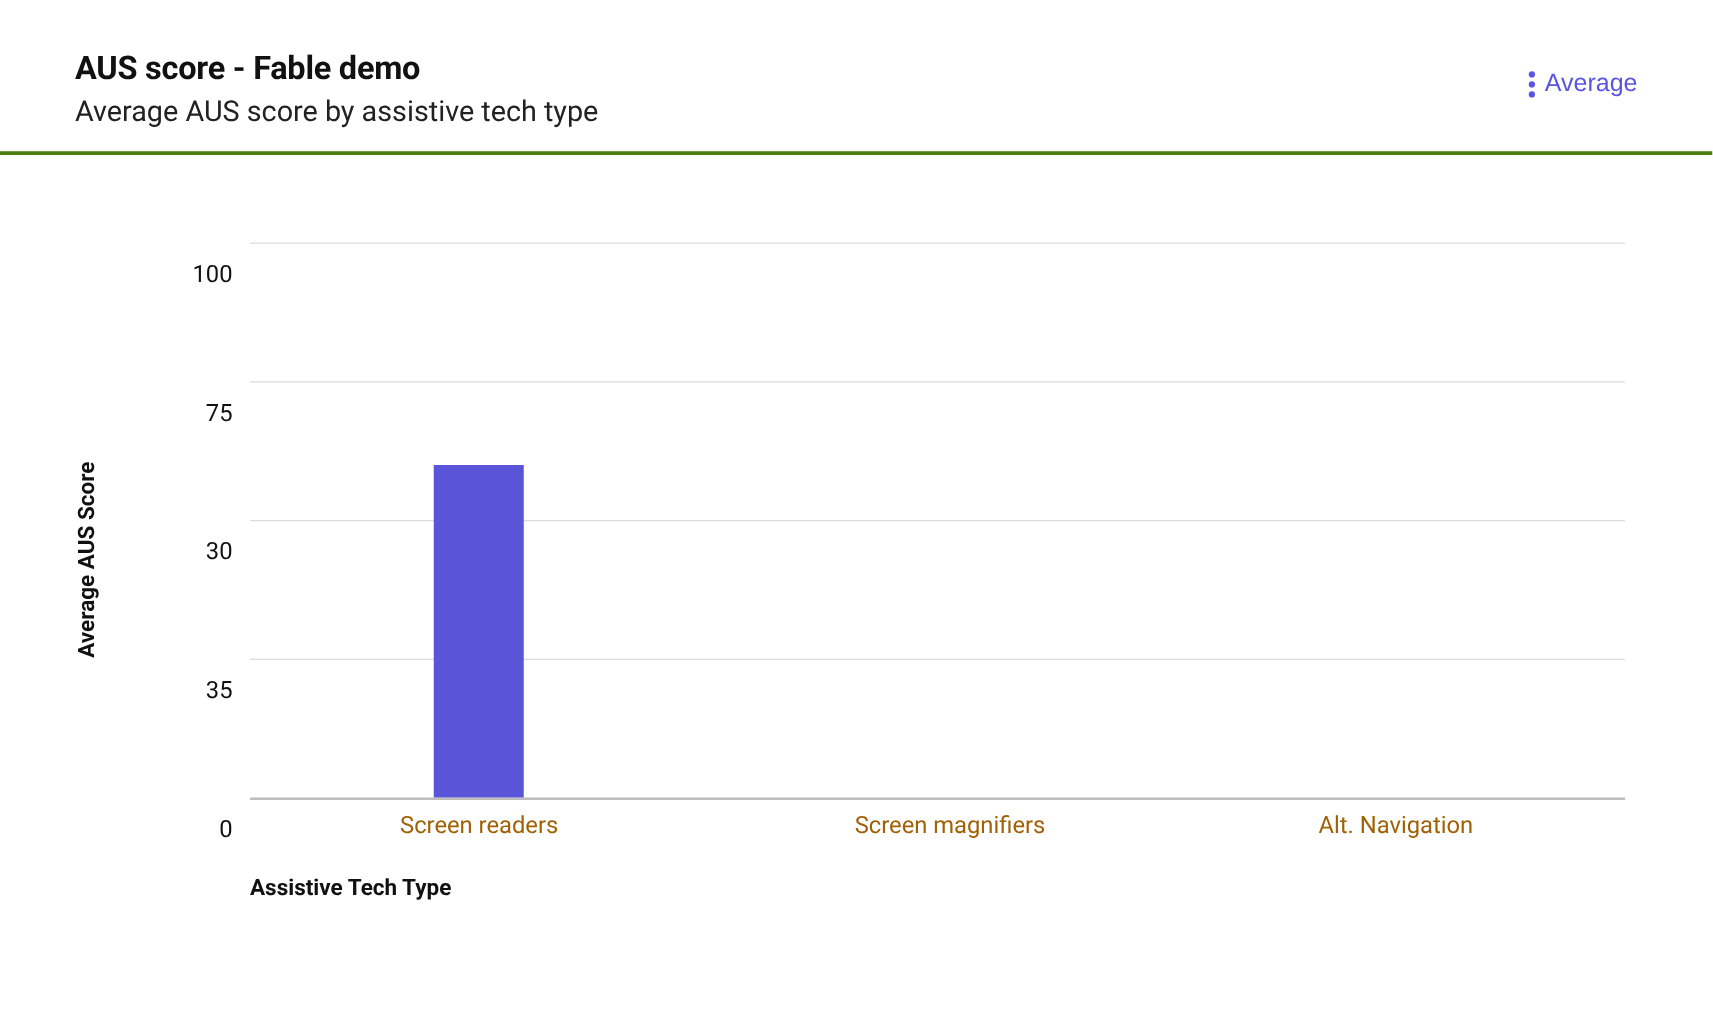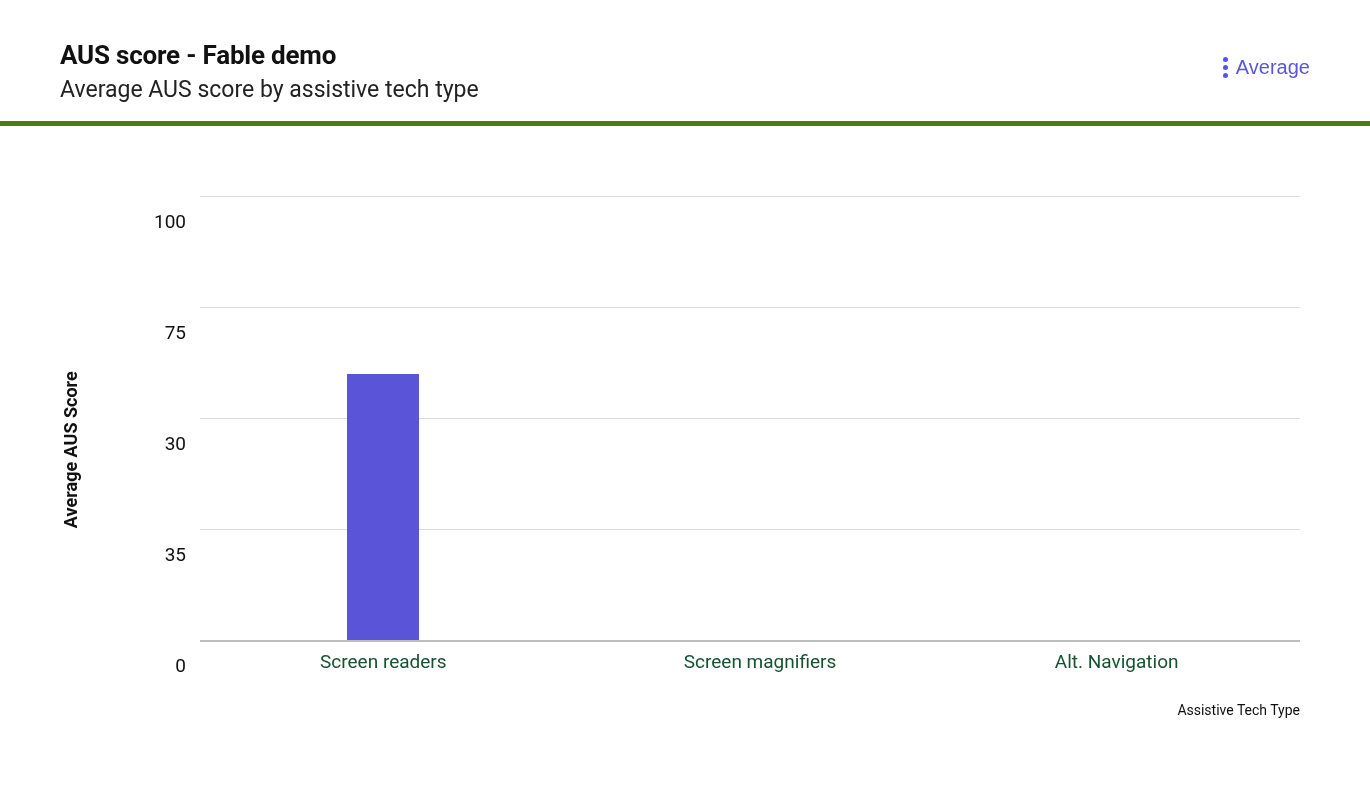--- a/index.html
+++ b/index.html
@@ -13,21 +13,21 @@
     .container {
       width: 1370px;
       height: 808px;
       position: relative;
     }
     .header {
       display: flex;
       justify-content: space-between;
       align-items: flex-start;
       padding: 40px 50px 18px 60px;
-      border-bottom: 5px solid #4d7c0f;
+      border-bottom: 3px solid #4d7c0f;
     }
     .title-block { }
     .page-title {
       font-size: 26px;
       font-weight: 700;
       margin: 0 0 6px 0;
       letter-spacing: -0.2px;
     }
     .page-subtitle {
       font-size: 23px;
@@ -111,31 +111,31 @@
       bottom: 0;
       width: 72px;
       background: #5a55d8;
     }
     .xtick {
       position: absolute;
       top: calc(100% + 10px);
       transform: translateX(-50%);
       font-size: 19px;
       font-weight: 400;
-      color: #14532d;
+      color: #a16207;
       white-space: nowrap;
       text-align: center;
     }
     .xlabel {
       position: absolute;
       left: 0; width: 100%;
       top: calc(100% + 62px);
-      text-align: right;
-      font-size: 14px;
-      font-weight: 400;
+      text-align: left;
+      font-size: 18px;
+      font-weight: 700;
       color: #111;
     }
   </style>
 </head>
 <body>
 
 <div class="container">
   <div class="header">
     <div class="title-block">
       <h1 class="page-title">AUS score - Fable demo</h1>

